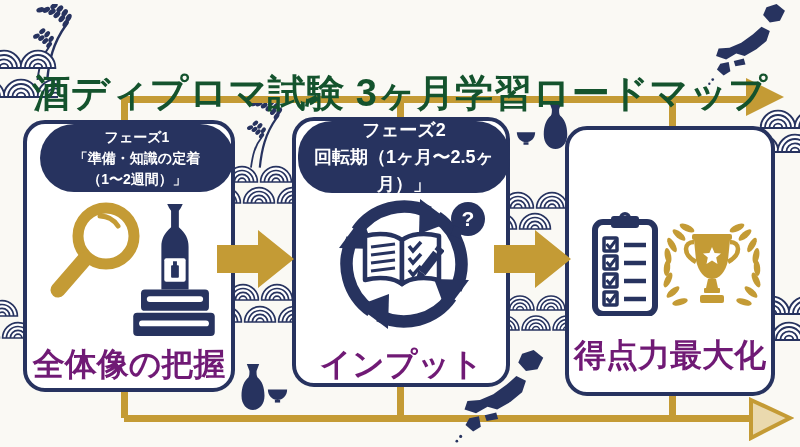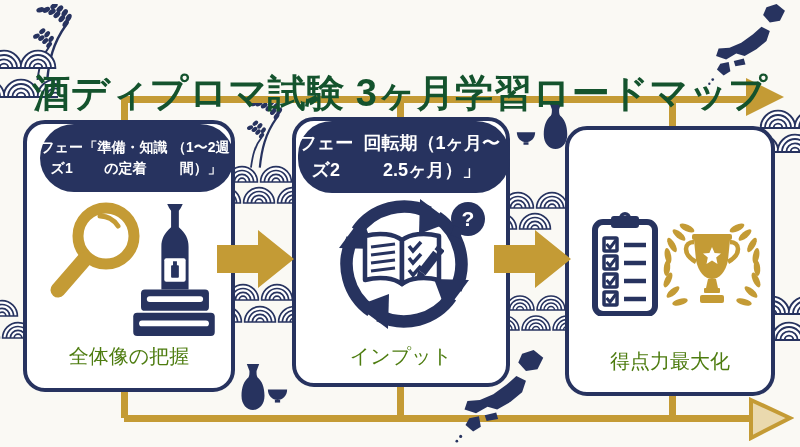--- a/index.html
+++ b/index.html
@@ -6,25 +6,25 @@
   .page{position:relative;width:800px;height:447px;background:#faf9f4;overflow:hidden;
         font-family:"Liberation Sans",sans-serif;color:#27335f;}
   .abs{position:absolute;}
   
   .title{left:0;top:24px;width:800px;text-align:center;font-size:38px;font-weight:800;
          color:#14532d;letter-spacing:.5px;z-index:4;margin-top:44px;}
   
   .goldbar{background:#c49b35;z-index:2;}
   
   .pbox{background:#ffffff;border:4px solid #27335f;border-radius:22px;z-index:3;}
-  .pill{background:#27335f;border-radius:34px;z-index:4;display:flex;flex-direction:row;
+  .pill{background:#27335f;border-radius:34px;z-index:4;display:flex;flex-direction:column;
         align-items:center;justify-content:center;color:#ffffff;font-weight:700;
         font-size:14px;line-height:1.5;text-align:center;}
   .pill span{display:block;}
-  .plabel{z-index:4;text-align:center;font-size:20px;font-weight:400;color:#4d7c0f;}
+  .plabel{z-index:4;text-align:center;font-size:32px;font-weight:700;color:#701a75;}
   .deco{z-index:1;}
   .over{z-index:5;}
   .topmost{z-index:6;}
   
   .qb{width:34px;height:34px;background:#27335f;border-radius:50%;z-index:5;
       display:flex;align-items:center;justify-content:center;}
   .qb b{color:#fff;font-size:21px;font-weight:800;}
   .qb::after{content:"";position:absolute;left:1px;bottom:-1px;width:10px;height:10px;
       background:#27335f;transform:rotate(20deg);}
 </style>
@@ -305,15 +305,15 @@
     </g>
     <path d="M34,22 C24,22 22,34 36,42" stroke="#c49b35" stroke-width="4.5" fill="none"></path>
     <path d="M70,22 C80,22 82,34 68,42" stroke="#c49b35" stroke-width="4.5" fill="none"></path>
     <rect x="32" y="14" width="40" height="6" rx="2" fill="#c49b35"></rect>
     <path d="M34,20 L70,20 L68,40 C66,52 59,59 52,59 C45,59 38,52 36,40 Z" fill="#c49b35"></path>
     <polygon transform="translate(52,36)" points="0,-9 2.6,-3 9,-2.6 4.2,1.6 5.5,8 0,4.6 -5.5,8 -4.2,1.6 -9,-2.6 -2.6,-3" fill="#ffffff"></polygon>
     <path d="M48,59 L56,59 L58,68 L46,68 Z" fill="#c49b35"></path>
     <rect x="44" y="68" width="16" height="5" rx="1" fill="#c49b35"></rect>
     <rect x="40" y="75" width="24" height="8" rx="2" fill="#c49b35"></rect>
   </svg>
-  <div class="abs plabel" style="left:565px;top:348px;width:210px">得点力最大化</div>
+  <div class="abs plabel" style="left:565px;top:334px;width:210px">得点力最大化</div>
 
 </div>
 
 </body></html>

